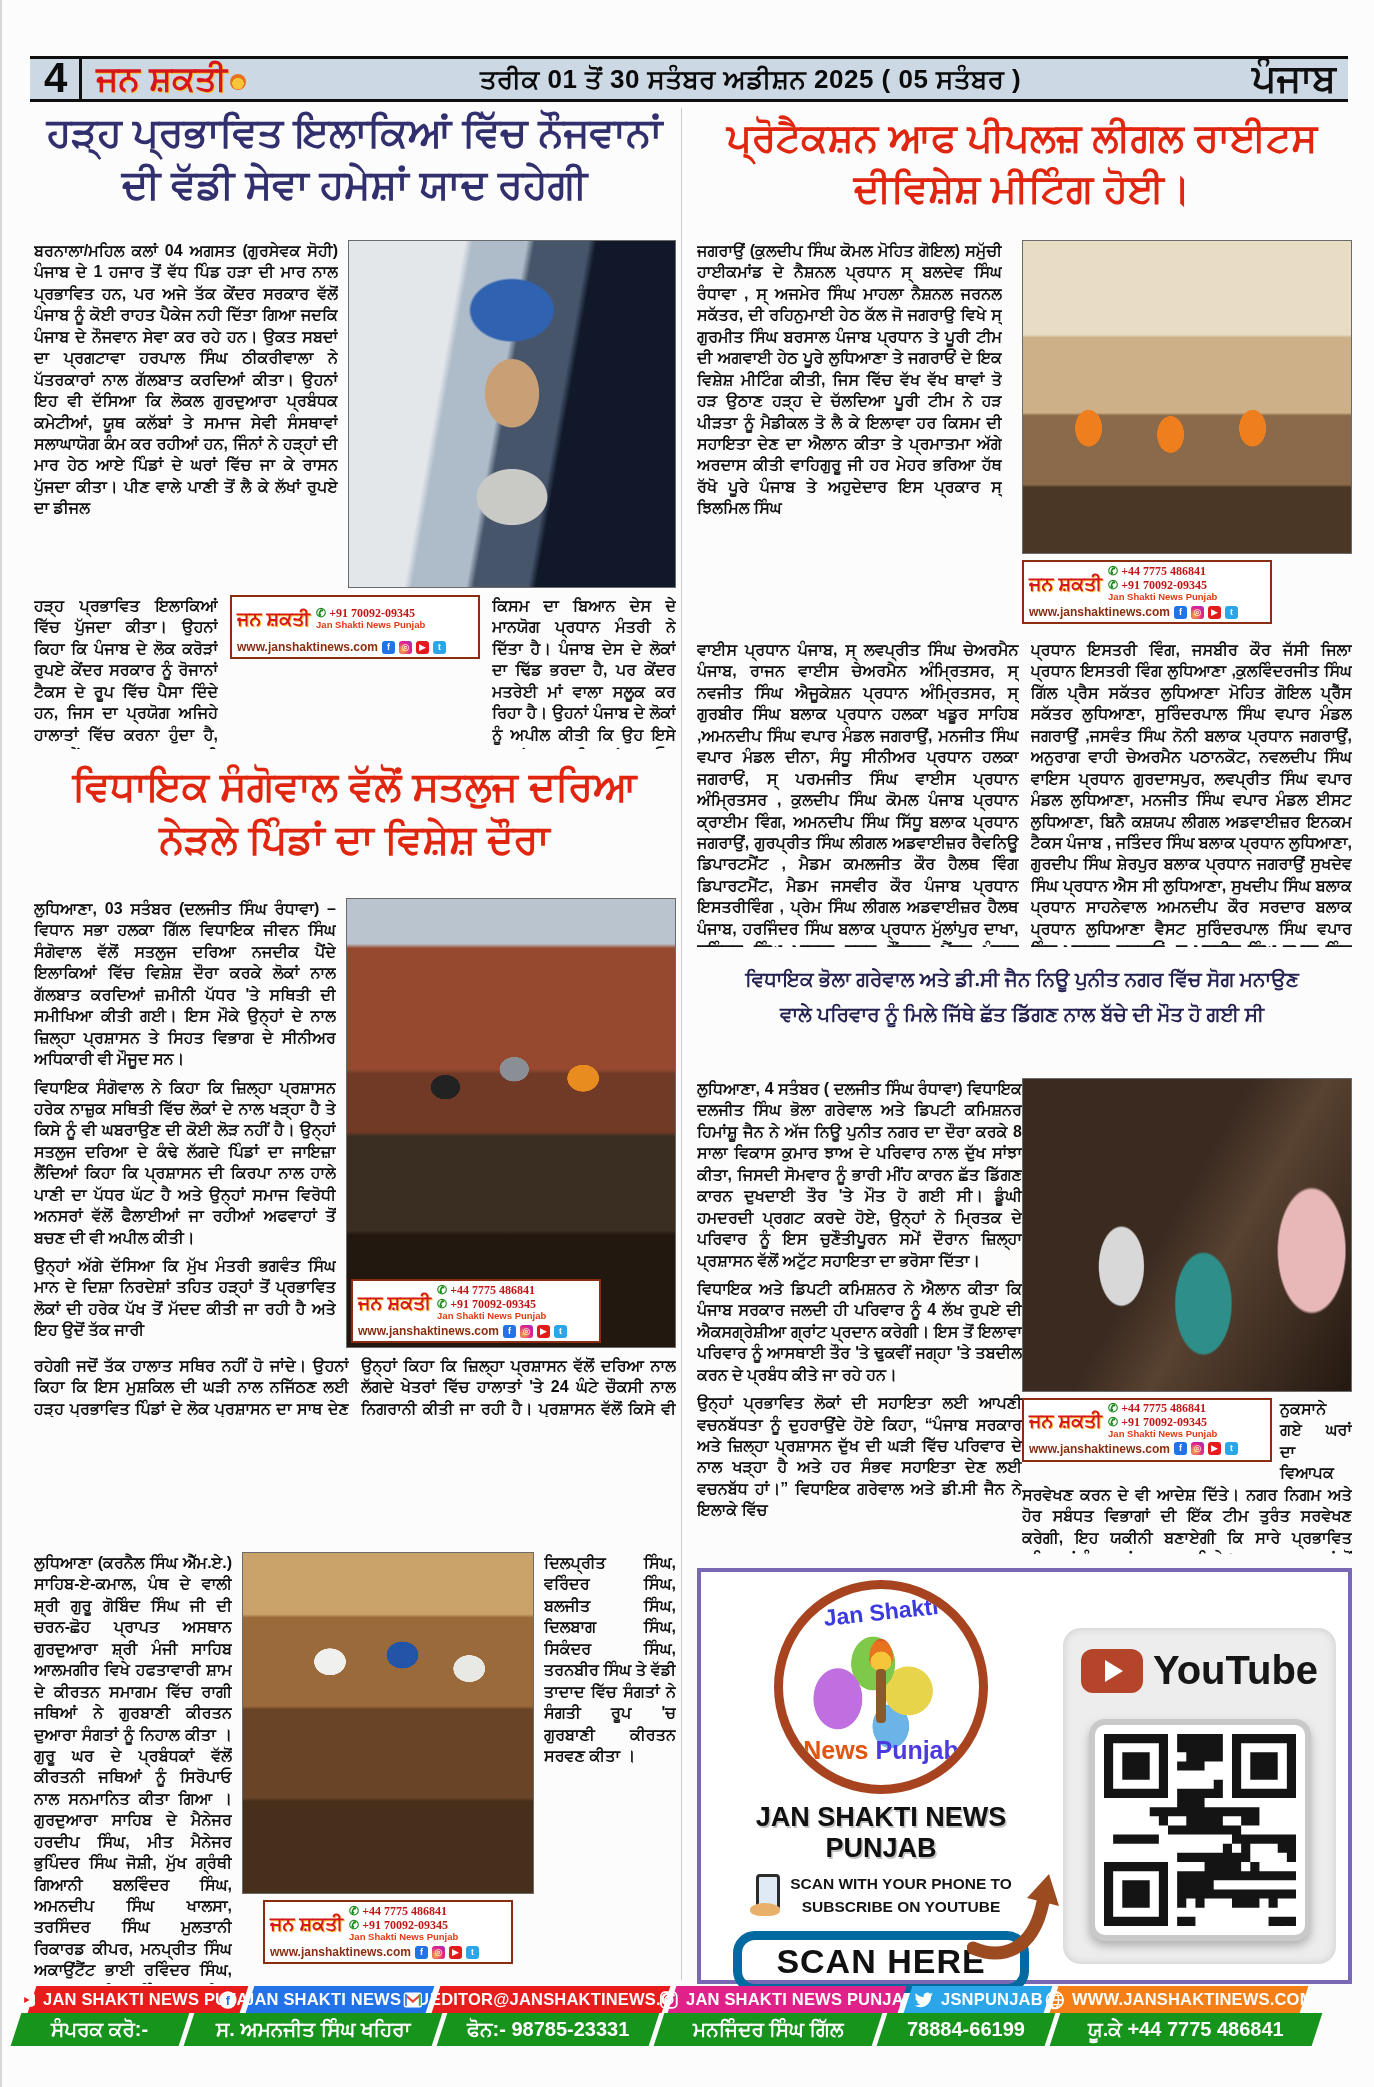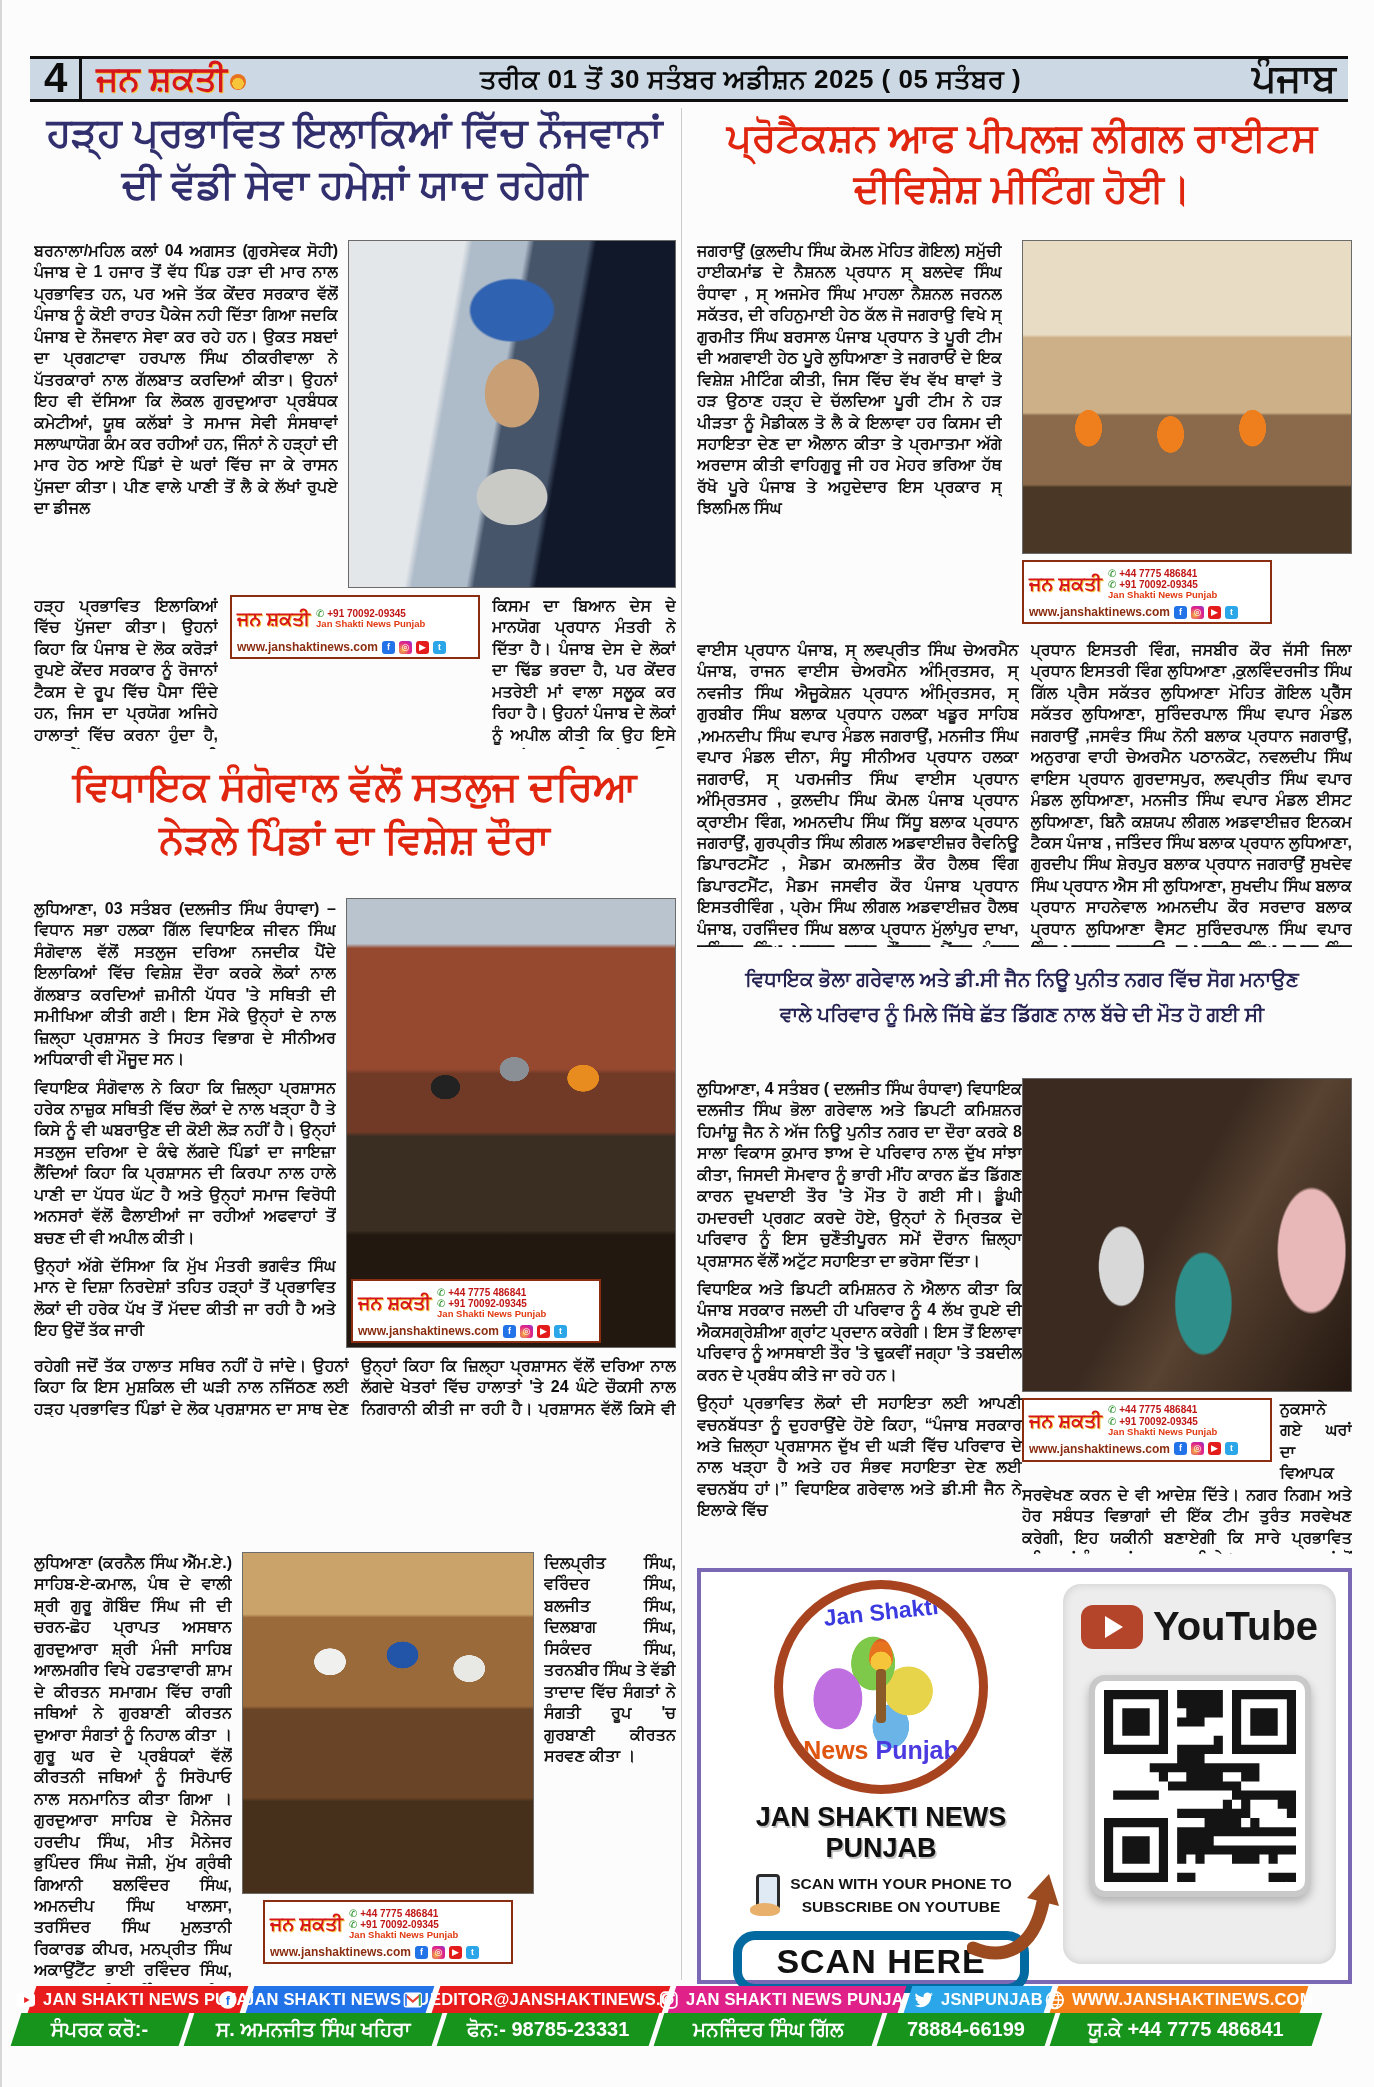--- a/index.html
+++ b/index.html
@@ -74,21 +74,21 @@
       radial-gradient(40px 70px at 30% 60%,#d8d8d8 0 55%,rgba(0,0,0,0) 58%),
       linear-gradient(120deg,#3a2a20 0 45%,#584231 60%,#241811 100%);}
   .b-cont{margin-top:6px;overflow:hidden;height:156px;}
   .b-cont .wm{float:left;margin:0 8px 4px 0;}
   
   .wm{width:250px;height:64px;background:#fff;border:2px solid #8a2d10;box-sizing:border-box;
       display:flex;flex-direction:column;flex:none;}
   .wm-top{flex:1;display:flex;align-items:center;gap:6px;padding:1px 5px 0;}
   .wm-logo{font-size:19px;font-weight:900;color:#d6161a;white-space:nowrap;text-shadow:1px 1px 0 #f2c53a;}
   .wm-mid{display:flex;flex-direction:column;line-height:1.12;}
-  .wm-ph{font-size:10px;font-weight:800;color:#c01616;white-space:nowrap;}
+  .wm-ph{font-size:12px;font-weight:800;color:#c01616;white-space:nowrap;font-family:Liberation Serif, serif;}
   .wm-ph .ic{color:#1a8a1a;}
   .wm-name{font-size:9.5px;font-weight:800;color:#e03a12;white-space:nowrap;}
   .wm-bot{display:flex;align-items:center;gap:4px;padding:0 5px 3px;}
   .wm-web{font-size:12px;font-weight:900;color:#8a2d10;white-space:nowrap;}
   .dot{width:13px;height:13px;border-radius:3px;color:#fff;font-size:9px;font-weight:900;
        text-align:center;line-height:13px;flex:none;}
   .d-fb{background:#2272e8;} .d-ig{background:radial-gradient(circle at 30% 70%,#f5b33a,#e0218a 60%,#7b3ae0);}
   .d-yt{background:#e31b1b;} .d-tw{background:#2ba6e8;}
   .wm-in-photo{position:absolute;left:4px;bottom:4px;}
   
@@ -111,21 +111,21 @@
   .logo-news .n1{color:#e05510;} .logo-news .n2{color:#4a3ae0;}
   .ad-title{margin-top:8px;text-align:center;font-size:27px;font-weight:900;color:#101010;text-shadow:1.5px 1.5px 0 #c2c2c2;}
   .scan-line{display:flex;align-items:center;justify-content:center;gap:10px;margin-top:8px;}
   .scan-txt{font-size:15.5px;font-weight:900;color:#151515;text-align:center;line-height:1.5;}
   .hand-ic{position:relative;width:30px;height:42px;flex:none;}
   .hand-ic .ph{position:absolute;left:6px;top:0;width:18px;height:30px;border:3px solid #2b2b2b;border-radius:4px;background:#dfeaf5;}
   .hand-ic::after{content:"";position:absolute;left:0;bottom:0;width:30px;height:13px;background:#e8b06a;border-radius:50% 50% 40% 40%;}
   .scan-btn{width:296px;height:62px;border:9px solid #0369a1;border-radius:22px;margin:12px auto 0;
       display:flex;align-items:center;justify-content:center;font-size:34px;font-weight:900;color:#111;letter-spacing:1px;box-sizing:border-box;}
   .ad-arrow{position:absolute;right:-2px;bottom:20px;}
-  .ad-right{flex:1;padding:12px 12px 16px 2px;}
+  .ad-right{flex:1;padding:12px 12px 16px 2px;margin-top:44px;}
   .yt-panel{width:100%;height:100%;background:#ededed;border-radius:18px;box-shadow:inset 0 0 10px rgba(0,0,0,.15);
       display:flex;flex-direction:column;align-items:center;padding-top:20px;box-sizing:border-box;}
   .yt-lockup{display:flex;align-items:center;gap:10px;}
   .yt-play{width:62px;height:44px;background:#b5452a;border-radius:12px;position:relative;flex:none;}
   .yt-play::after{content:"";position:absolute;left:24px;top:11px;border-left:18px solid #fff;
       border-top:11px solid rgba(0,0,0,0);border-bottom:11px solid rgba(0,0,0,0);}
   .yt-word{font-size:40px;font-weight:800;color:#161616;}
   .qr-card{width:222px;height:222px;background:#fff;border:6px solid #c9c9c9;border-radius:16px;margin-top:26px;
       display:flex;align-items:center;justify-content:center;box-shadow:0 5px 10px rgba(0,0,0,.25);box-sizing:border-box;}
   

